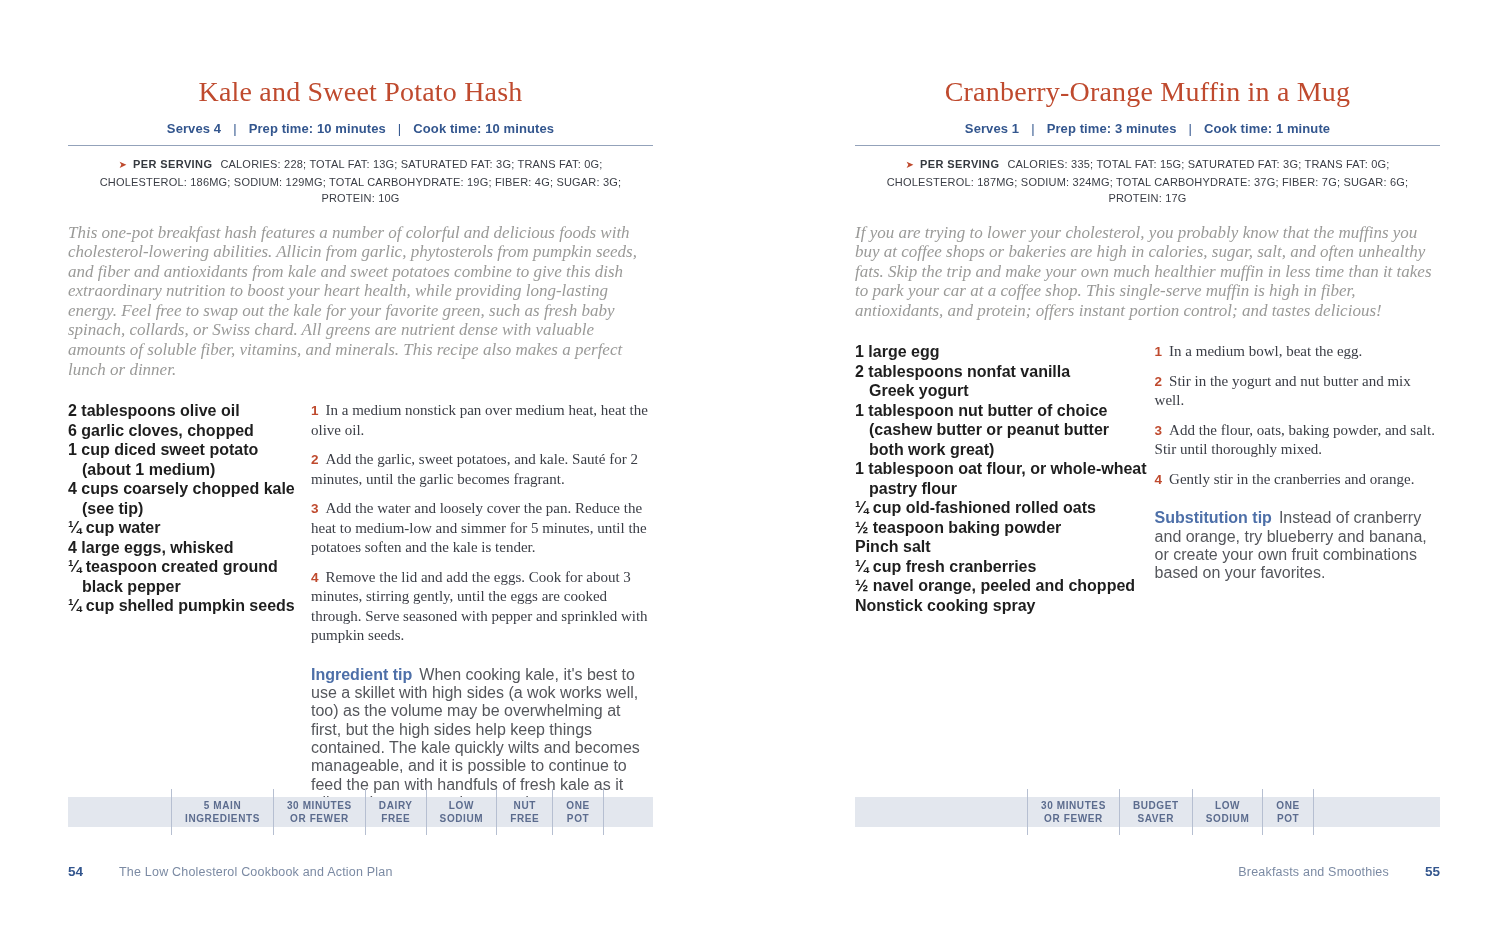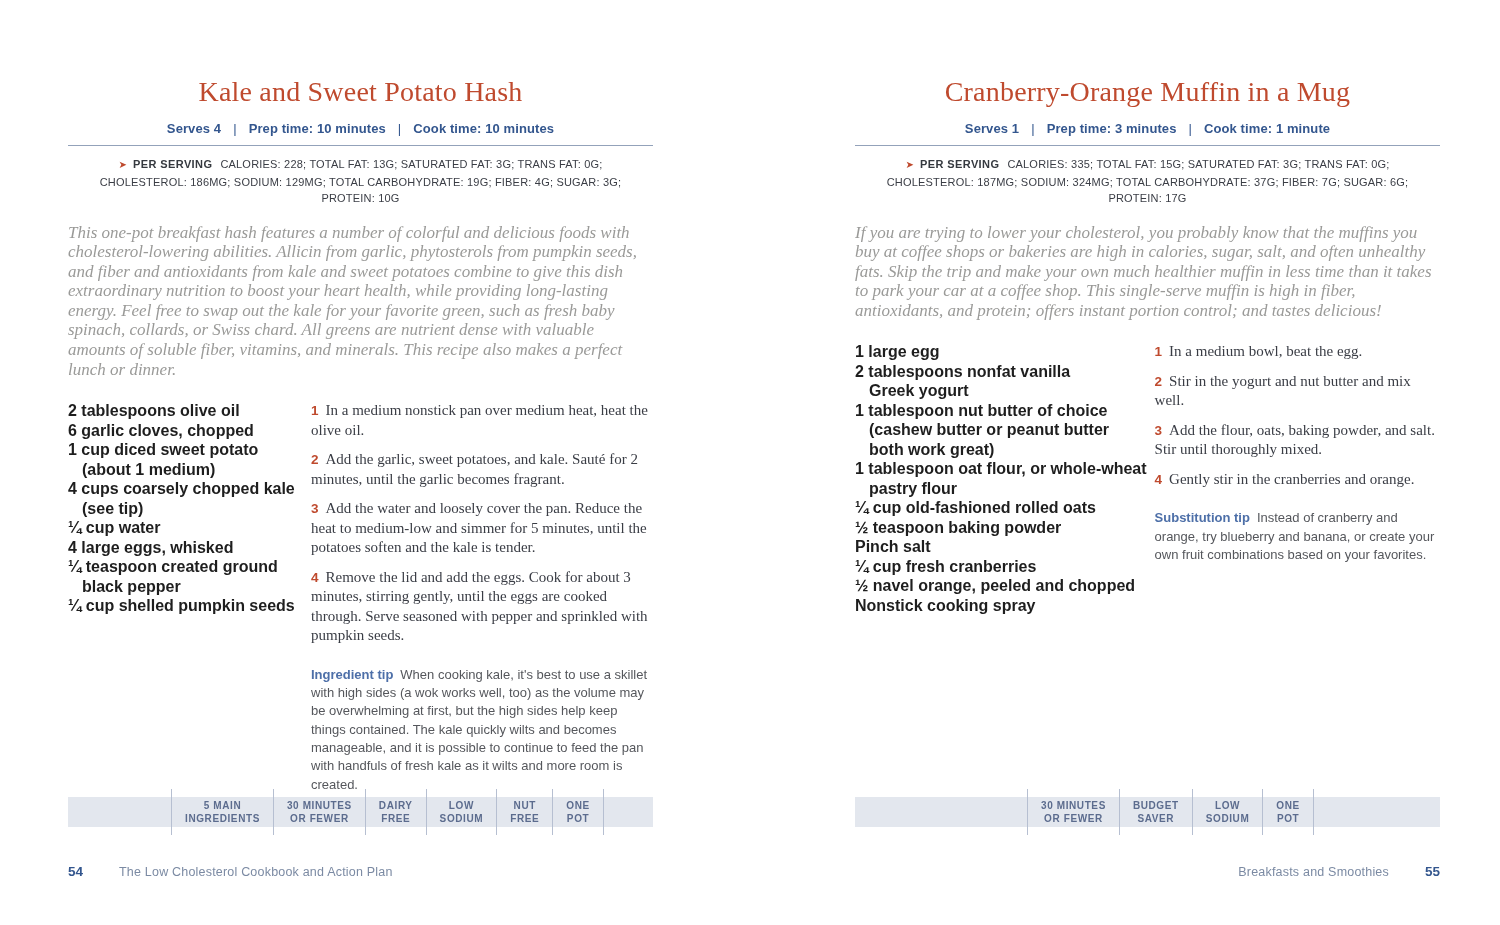--- a/index.html
+++ b/index.html
@@ -44,21 +44,21 @@
     line-height:19.5px; white-space:nowrap;
   }
   .ing-line.indent { padding-left:14px; }
 
   .step { margin-bottom:10px; font-family:"Liberation Serif", serif;
           font-size:15px; line-height:19.5px; color:var(--body-text); }
   .step:last-child { margin-bottom:0; }
   .stepnum { font-family:"Liberation Sans", sans-serif; font-weight:bold;
              color:var(--accent); font-size:13.5px; margin-right:7px; }
 
-  .tip { margin-top:20px; font-size:13px; line-height:18.3px; color:#55575c; }
+  .tip { margin-top:20px; font-size:16px; line-height:18.3px; color:#55575c; }
   .tip-label { font-weight:bold; color:var(--tip-blue); margin-right:7px; }
 
   .tagbar { position:absolute; top:789px; left:0; right:0; height:46px; }
   .tagbar-bg { position:absolute; left:0; right:0; top:8px; bottom:8px;
                background:var(--tag-bg); }
   .tagbar-cells { position:relative; display:flex; height:100%; }
   .taglist { display:flex; height:100%; }
   .tagcell { height:100%; display:flex; align-items:center; justify-content:flex-end; }
   .tagcell.tag { border-left:1px solid var(--tag-divider); padding:0 13px; }
   .tagcell.trail { border-left:1px solid var(--tag-divider); flex:1 1 auto; }

